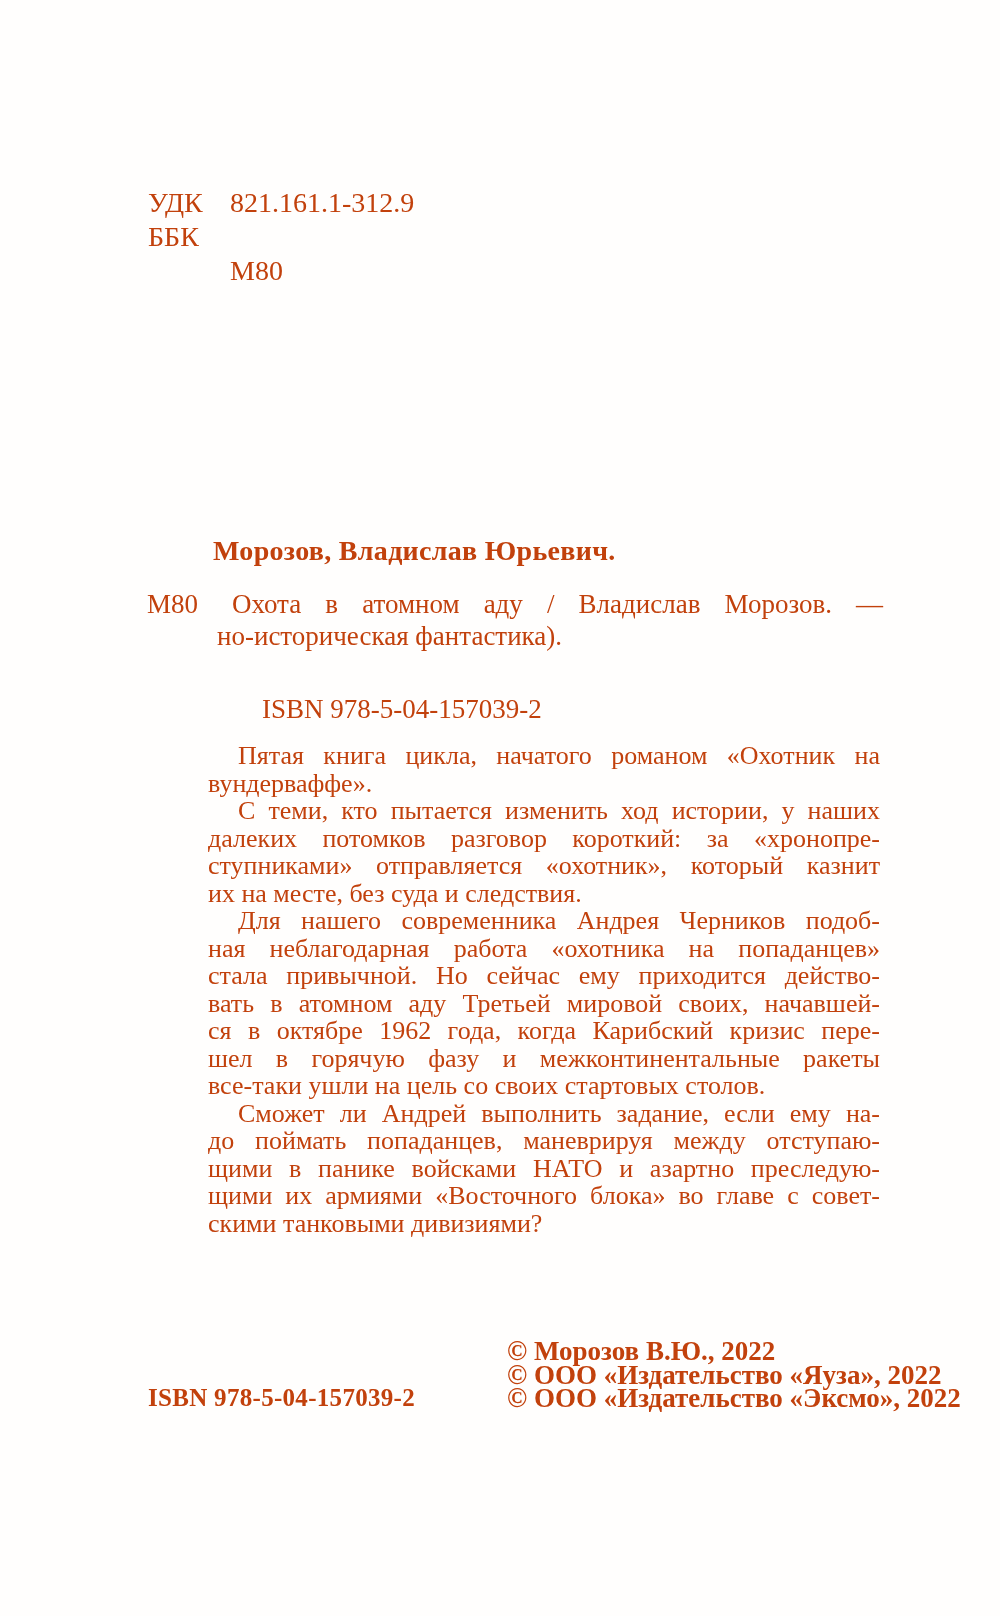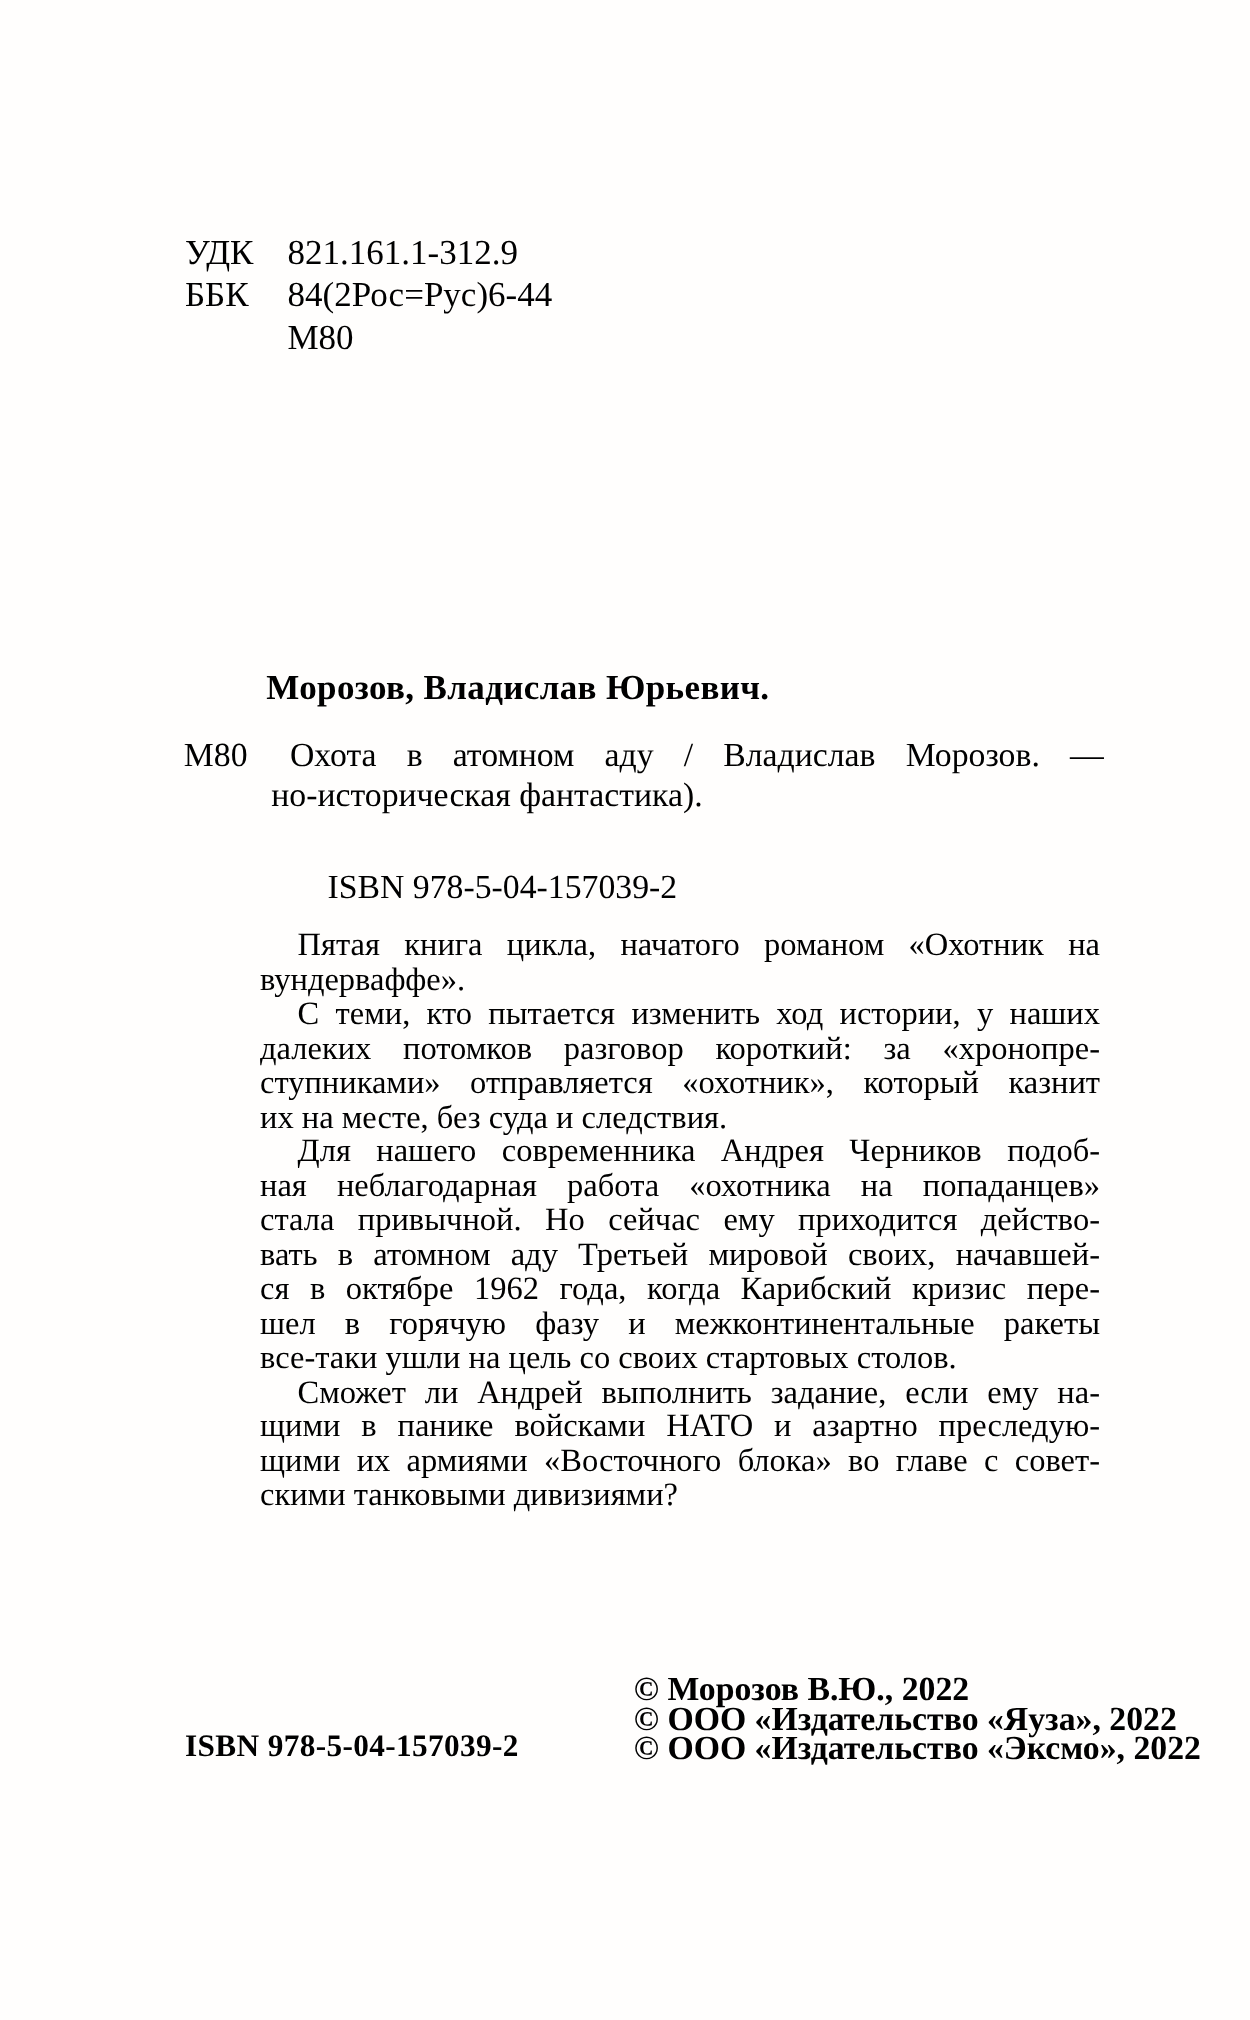--- a/index.html
+++ b/index.html
@@ -3,21 +3,21 @@
 <meta charset="utf-8">
 <style>
   html, body { margin: 0; padding: 0; background: #ffffff; }
 
   .page {
     position: relative;
     width: 1000px;
     height: 1616px;
     background: #fffefd;
     font-family: "Liberation Serif", "DejaVu Serif", serif;
-    color: #000000;
+    color: #c2410c;
     overflow: hidden;
   }
 
   
   .top-codes {
     position: absolute;
     left: 148px; top: 186px;
     font-size: 28px;
     line-height: 34px;
   }
@@ -92,21 +92,20 @@
 
 <div class="page">
 
   <div class="top-codes">
     <div class="row">
       <span class="lbl">УДК</span>
       <span class="val">821.161.1-312.9</span>
     </div>
     <div class="row">
       <span class="lbl">ББК</span>
-      <span class="val">84(2Рос=Рус)6-44</span>
     </div>
     <div class="row">
       <span class="lbl"></span>
       <span class="val">М80</span>
     </div>
   </div>
 
   <div class="author-heading">Морозов, Владислав Юрьевич.</div>
 
   <div class="margin-code">М80</div>
@@ -126,20 +125,21 @@
     <div class="j">ступниками» отправляется «охотник», который казнит</div>
     <div>их на месте, без суда и следствия.</div>
     <div class="j ind">Для нашего современника Андрея Черников подоб-</div>
     <div class="j">ная неблагодарная работа «охотника на попаданцев»</div>
     <div class="j">стала привычной. Но сейчас ему приходится действо-</div>
     <div class="j">вать в атомном аду Третьей мировой своих, начавшей-</div>
     <div class="j">ся в октябре 1962 года, когда Карибский кризис пере-</div>
     <div class="j">шел в горячую фазу и межконтинентальные ракеты</div>
     <div>все-таки ушли на цель со своих стартовых столов.</div>
     <div class="j ind">Сможет ли Андрей выполнить задание, если ему на-</div>
+    <div class="j">до поймать попаданцев, маневрируя между отступаю-</div>
     <div class="j">щими в панике войсками НАТО и азартно преследую-</div>
     <div class="j">щими их армиями «Восточного блока» во главе с совет-</div>
     <div>скими танковыми дивизиями?</div>
   </div>
 
 
   <div class="copyrights">
     <div>© Морозов В.Ю., 2022</div>
     <div>© ООО «Издательство «Яуза», 2022</div>
     <div>© ООО «Издательство «Эксмо», 2022</div>

